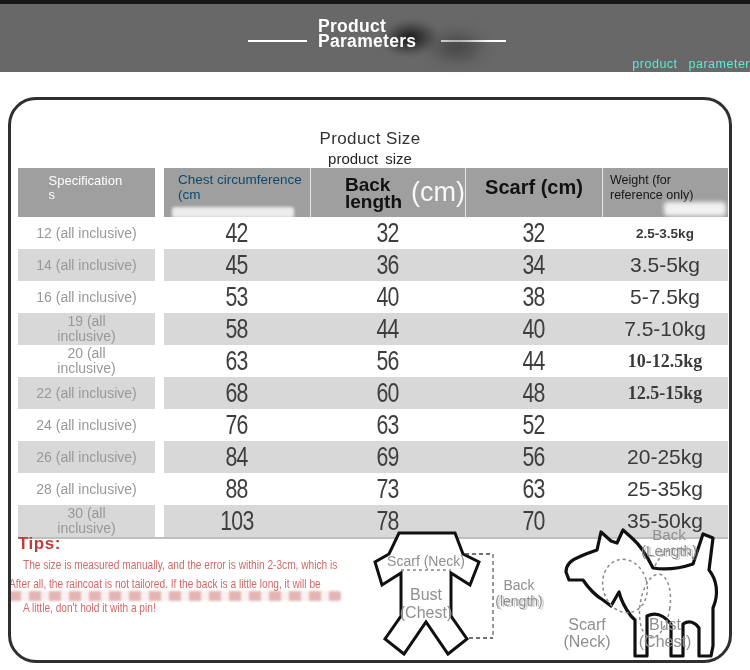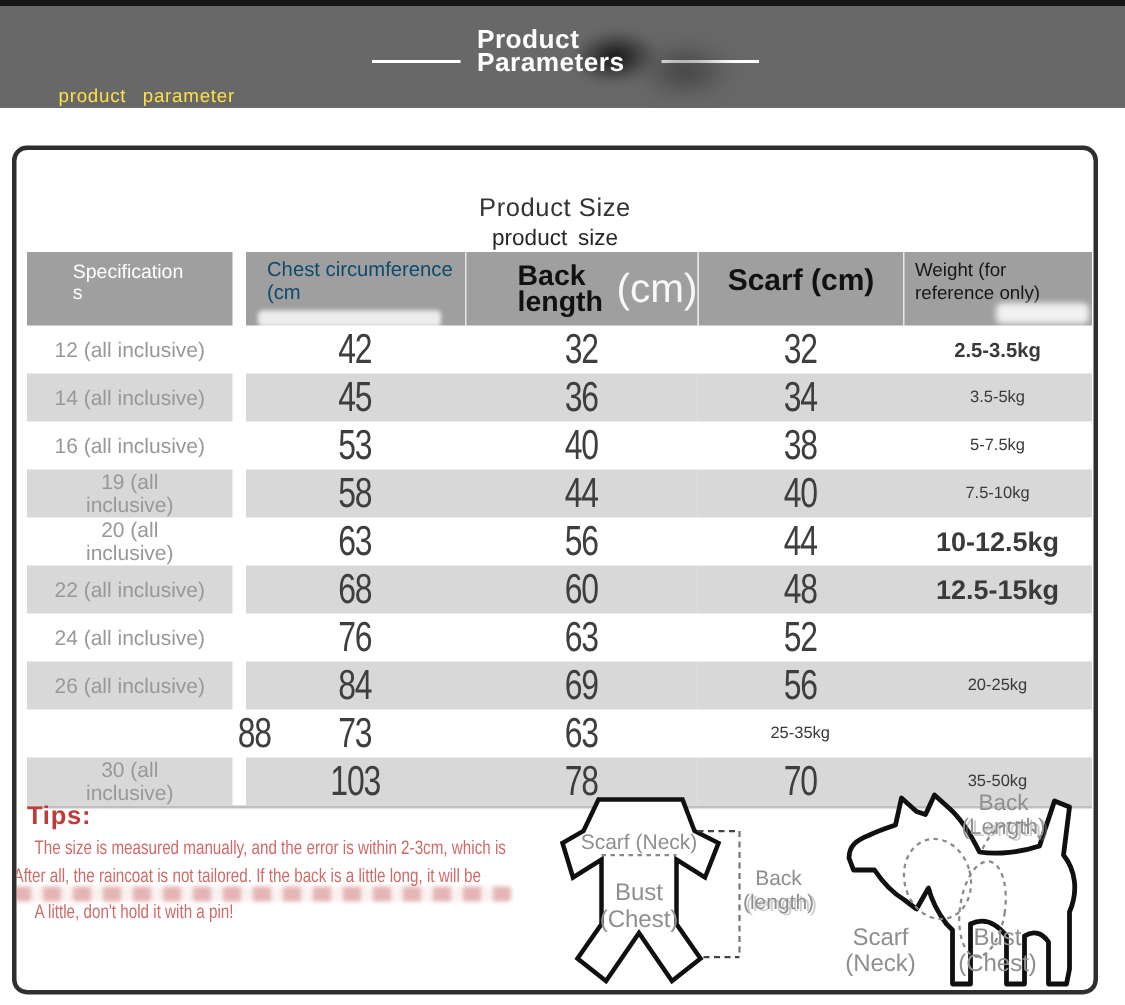--- a/index.html
+++ b/index.html
@@ -11,25 +11,25 @@
   .banner { position:absolute; left:0; top:4px; width:750px; height:68px; background:#686868; }
   .banner-title { position:absolute; left:318px; top:15px; color:#fff; font-size:17.5px; line-height:14.5px; font-weight:bold; letter-spacing:.3px; }
   .banner-rule { position:absolute; top:36px; height:2px; background:#fff; }
   .rule-left { left:248px; width:59px; }
   .rule-right { left:441px; width:65px; }
   .banner-smudge { position:absolute; left:381px; top:16px; width:58px; height:36px; border-radius:50%;
     background:radial-gradient(closest-side, rgba(15,15,15,.95), rgba(35,35,35,.45) 62%, rgba(60,60,60,0));
     filter:blur(3px); transform:rotate(-5deg); }
   .banner-smudge2 { position:absolute; left:424px; top:24px; width:66px; height:38px; border-radius:50%;
     background:radial-gradient(closest-side, rgba(30,30,30,.55), rgba(60,60,60,0)); filter:blur(6px); }
-  .banner-sub { position:absolute; left:0; right:0; top:53px; text-align:left; color:#fde047; font-size:12.5px; word-spacing:7px; letter-spacing:.5px;margin-left:39px; }
+  .banner-sub { position:absolute; left:0; right:0; top:53px; text-align:right; color:#5eead4; font-size:12.5px; word-spacing:7px; letter-spacing:.5px; }
 
   
   .card { position:absolute; left:8px; top:97px; width:724px; height:566px; background:#fff;
-    border:3px solid #2f2f2f; border-radius:10px; overflow:hidden; }
+    border:3px solid #2f2f2f; border-radius:28px; overflow:hidden; }
   .card-title { position:absolute; left:0; right:0; top:29px; text-align:center; font-size:17px; color:#333; letter-spacing:.4px; }
   .card-sub { position:absolute; left:0; right:0; top:50px; text-align:center; font-size:15px; color:#262626; word-spacing:3px; }
 
   
   .size-table { position:absolute; left:7px; top:68px; width:710px; border-bottom:2px solid #bfbfbf; }
   .thead, .trow { display:grid; grid-template-columns:137px 9px 146px 155px 137px 126px; }
   .thead { height:49px; }
   .thead > div { background:#9f9f9f; position:relative; }
   .thead > .gap { background:transparent; }
   .th-sep { border-left:1px solid rgba(255,255,255,.75); }
@@ -46,22 +46,22 @@
 
   .trow { height:32px; }
   .r-gray > div { background:#d8d8d8; }
   .r-gray > .gap, .r-white > div { background:transparent; }
   .cell.label { display:flex; align-items:center; justify-content:center; text-align:center;
     font-size:14px; color:#989898; white-space:pre-line; line-height:15px; overflow:visible; }
   .cell.num { text-align:center; font-size:28px; color:#3e3e3e; line-height:31px; letter-spacing:-1px; }
   .cell.num .numx { display:inline-block; transform:scaleX(.76); transform-origin:center; }
   .cell.weight { display:flex; align-items:center; justify-content:center; color:#3a3a3a; }
   .w-small { font-size:13.5px; font-weight:bold; color:#222; }
-  .w-normal { font-size:11px; }
-  .w-bold { font-size:18px; font-weight:bold; color:#111; }
+  .w-normal { font-size:21px; }
+  .w-bold { font-size:18px; font-weight:bold; color:#111;font-family:Liberation Serif, serif; }
 
   
   .tips-label { position:absolute; left:7px; top:434px; font-size:17px; font-weight:bold; color:#c23b3b; letter-spacing:.5px; }
   .tip-line { position:absolute; font-size:13px; color:#d06a6a; white-space:nowrap; transform:scaleX(.78); transform-origin:left center; }
   .tip-1 { left:12px; top:457px; }
   .tip-2 { left:-2px; top:476px; }
   .tip-3 { left:12px; top:500px; }
   .tip-erased { position:absolute; left:-2px; top:491px; width:332px; height:10px; filter:blur(1.3px); opacity:.8;
     background:repeating-linear-gradient(90deg, rgba(195,85,85,.55) 0 12px, rgba(195,85,85,.1) 12px 20px);
     border-radius:3px; }
@@ -172,20 +172,21 @@
         </div>
         <div class="trow r-gray">
           <div class="cell label">26 (all inclusive)</div>
           <div class="gap"></div>
           <div class="cell num"><span class="numx">84</span></div>
           <div class="cell num"><span class="numx">69</span></div>
           <div class="cell num"><span class="numx">56</span></div>
           <div class="cell weight w-normal">20-25kg</div>
         </div>
         <div class="trow r-white">
+          <div class="cell label">28 (all inclusive)</div>
           <div class="gap"></div>
           <div class="cell num"><span class="numx">88</span></div>
           <div class="cell num"><span class="numx">73</span></div>
           <div class="cell num"><span class="numx">63</span></div>
           <div class="cell weight w-normal">25-35kg</div>
         </div>
         <div class="trow r-gray">
           <div class="cell label">30 (all
 inclusive)</div>
           <div class="gap"></div>

